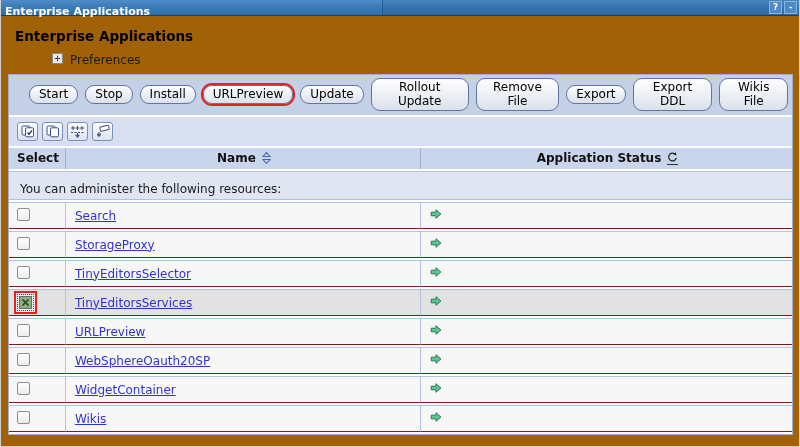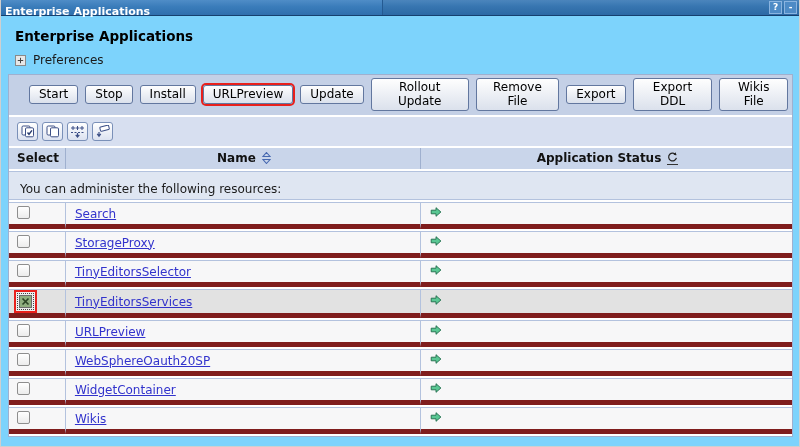--- a/index.html
+++ b/index.html
@@ -1,21 +1,21 @@
 <!DOCTYPE html>
 <html><head>
 <meta charset="utf-8">
 <style>
   * { margin: 0; padding: 0; box-sizing: border-box; }
   html, body { background: #fff; }
   body { font-family: "DejaVu Sans", "Liberation Sans", sans-serif; color: #1a1a1a; }
 
   .screen {
     width: 800px; height: 447px; overflow: hidden; position: relative;
-    background: #7dd3fc; border: 1px solid #cfcfcf; border-top: none;
+    background: #a16207; border: 1px solid #cfcfcf; border-top: none;
   }
 
   
   .titlebar {
     height: 16px; position: relative;
     background: linear-gradient(to bottom, #4f8dc7 0%, #3a7cba 45%, #2f6fae 100%);
     border-bottom: 1px solid #16406f;
   }
   .titlebar-text {
     font-size: 11px; font-weight: bold; color: #ffffff;
@@ -33,35 +33,35 @@
   .tb-btn {
     width: 13px; height: 13px; background: #4e8bc6; border: 1px solid #8ab4e0;
     color: #fff; font-size: 9px; font-weight: bold; line-height: 11px; text-align: center;
     cursor: default;
   }
 
   
   .content { padding: 12px 8px 0 14px; }
   .page-title { font-size: 13.5px; font-weight: bold; color: #000; }
   .page-desc { font-size: 12px; margin-top: 9px; }
-  .prefs { margin-top: 9px; display: flex; align-items: center; gap: 7px; font-size: 12px; cursor: default; }
+  .prefs { margin-top: 9px; display: flex; align-items: flex-start; gap: 7px; font-size: 12px; cursor: default; margin-left: 37px; }
   .prefs svg { display: block; }
 
   
   .tablebox { margin: 7px 6px 0 7px; border: 1px solid #9fb0cf; background: #fff; }
 
   .btnbar {
     background: #c4d0e6; padding: 3px 4px 4px 20px;
     border-bottom: 2px solid #fff; display: flex; gap: 7px; align-items: center;
   }
   .ws-btn {
     font-family: inherit; font-size: 12px; color: #000;
     padding: 1px 9px 2px; cursor: pointer;
     background: linear-gradient(to bottom, #fefefe, #dbe1ec);
-    border: 1px solid #62779f; border-radius: 3px;
+    border: 1px solid #62779f; border-radius: 9px;
   }
   .hl-red { box-shadow: 0 0 0 2px #e8201c; }
 
   .iconbar {
     background: #d7dff0; padding: 5px 6px 5px 8px;
     border-bottom: 0; display: flex; gap: 4px; align-items: center;
   }
   .icon-btn {
     width: 21px; height: 19px; cursor: pointer;
     background: linear-gradient(to bottom, #ffffff, #dce2f0);
@@ -78,21 +78,21 @@
   .th-inner { display: flex; align-items: center; gap: 6px; justify-content: center; }
   .refresh-wrap { border-bottom: 1px solid #333; display: inline-flex; padding-bottom: 1px; cursor: pointer; }
   .sort-wrap { display: inline-flex; cursor: pointer; }
 
   tr.subheader td {
     background: #dfe6f2; padding: 10px 6px 3px 11px; height: 18px;
     border-top: 1px solid #b3c2de; border-bottom: 1px solid #b3c2de;
   }
   td {
     background: #f7f7f8; padding: 0 6px; height: 27px; vertical-align: middle;
-    border-top: 1px solid #b3c2de; border-bottom: 5px solid #7f1d1d;
+    border-top: 1px solid #b3c2de; border-bottom: 1px solid #7f1d1d;
     border-right: 1px solid #b3c2de;
   }
   td:last-child { border-right: none; }
   tr.selected td { background: #e2e2e2; }
 
   td.c-select { padding-left: 8px; }
   td.c-name { padding-left: 9px; }
   a.app-link { color: #3233cc; text-decoration: underline; cursor: pointer; }
 
   .cb {

